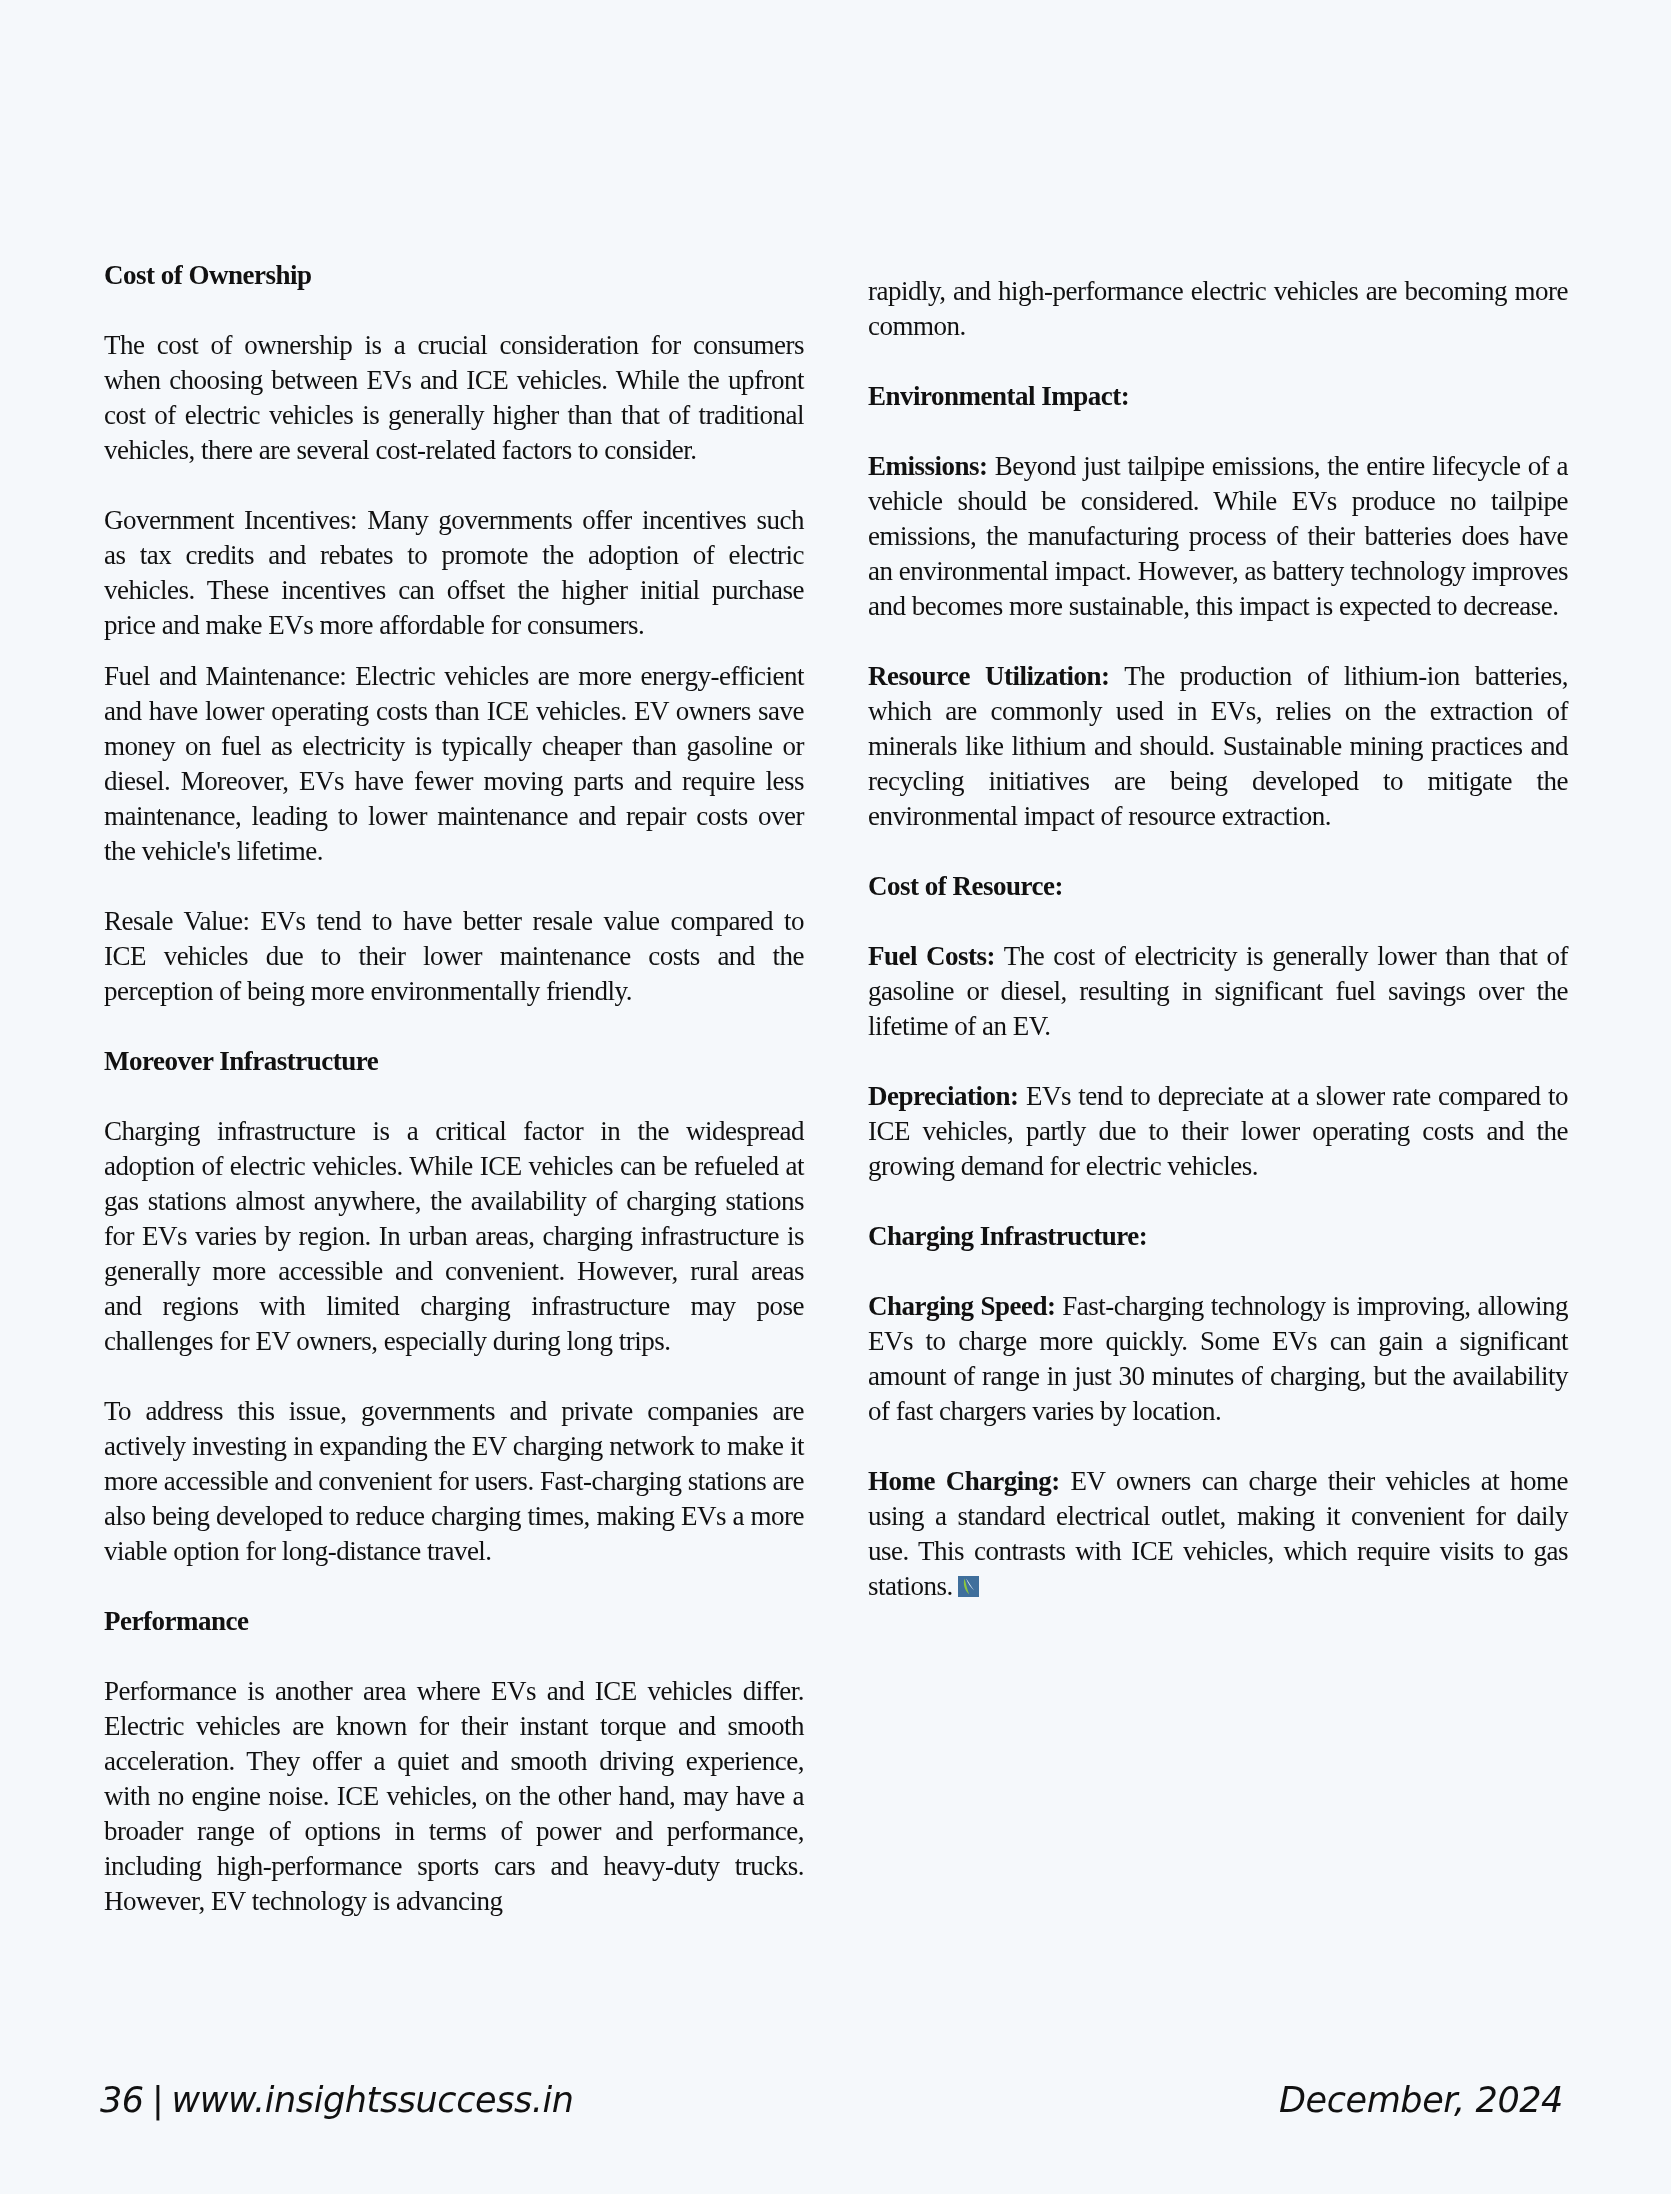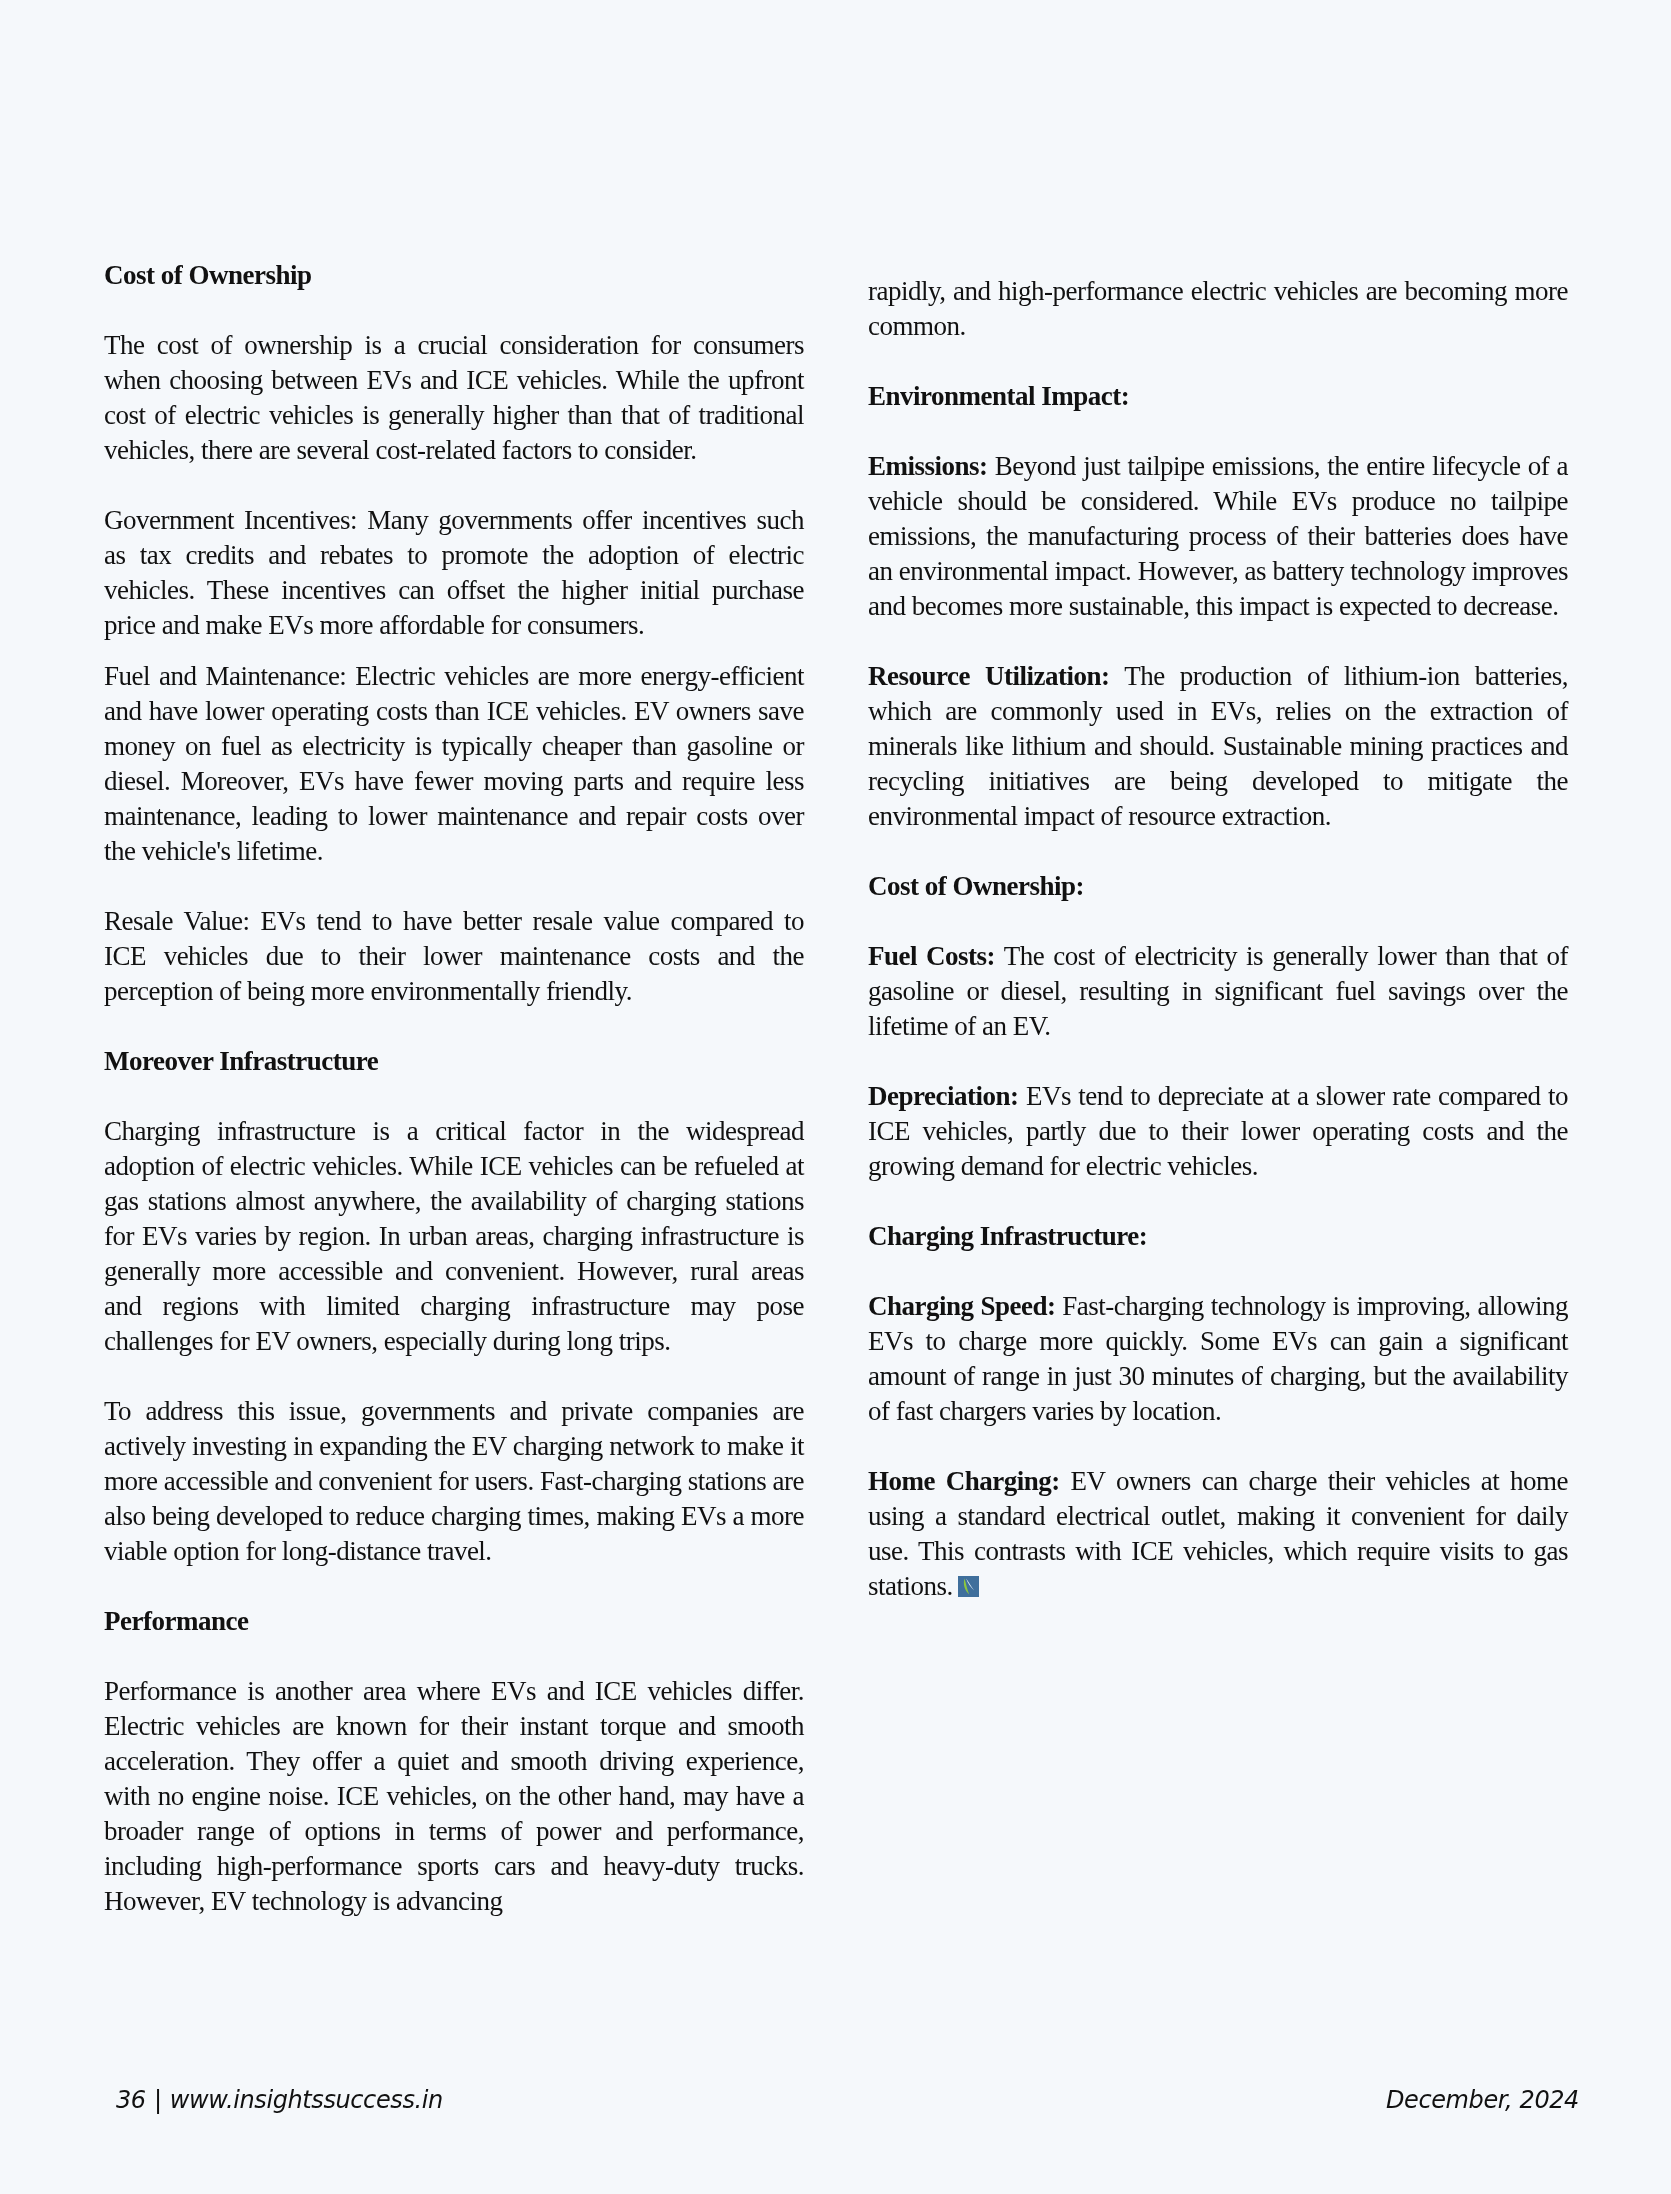--- a/index.html
+++ b/index.html
@@ -51,26 +51,26 @@
   .end-icon {
     display: inline-block;
     width: 21px;
     height: 21px;
     vertical-align: -1.6px;
     margin-left: 4.9px;
   }
   .footer {
     position: absolute;
     top: 2080px;
-    left: 116px;
+    left: 100px;
     width: 1463px;
     height: 41px;
     font-family: "DejaVu Sans", sans-serif;
     font-style: italic;
-    font-size: 24px;
+    font-size: 35px;
     line-height: 41px;
     color: #111111;
     letter-spacing: -0.4px;
   }
   .footer .left { position: absolute; left: 0; top: 0; }
   .footer .right { position: absolute; right: 0; top: 0; }
   .footer .sep { margin: 0 8.2px; }
 </style>
 </head>
 <body>
@@ -94,21 +94,21 @@
   </div>
 
   <div class="column col-right">
 
     <p class="para">rapidly, and high-performance electric vehicles are becoming more common.</p>
 
     <div class="heading">Environmental Impact:</div>
     <p class="para"><span class="lead">Emissions:</span><span> Beyond just tailpipe emissions, the entire lifecycle of a vehicle should be considered. While EVs produce no tailpipe emissions, the manufacturing process of their batteries does have an environmental impact. However, as battery technology improves and becomes more sustainable, this impact is expected to decrease.</span></p>
     <p class="para"><span class="lead">Resource Utilization:</span><span> The production of lithium-ion batteries, which are commonly used in EVs, relies on the extraction of minerals like lithium and should. Sustainable mining practices and recycling initiatives are being developed to mitigate the environmental impact of resource extraction.</span></p>
 
-    <div class="heading">Cost of Ownership:</div>
+    <div class="heading">Cost of Resource:</div>
     <p class="para"><span class="lead">Fuel Costs:</span><span> The cost of electricity is generally lower than that of gasoline or diesel, resulting in significant fuel savings over the lifetime of an EV.</span></p>
     <p class="para"><span class="lead">Depreciation:</span><span> EVs tend to depreciate at a slower rate compared to ICE vehicles, partly due to their lower operating costs and the growing demand for electric vehicles.</span></p>
 
     <div class="heading">Charging Infrastructure:</div>
     <p class="para"><span class="lead">Charging Speed:</span><span> Fast-charging technology is improving, allowing EVs to charge more quickly. Some EVs can gain a significant amount of range in just 30 minutes of charging, but the availability of fast chargers varies by location.</span></p>
     <p class="para"><span class="lead">Home Charging:</span><span> EV owners can charge their vehicles at home using a standard electrical outlet, making it convenient for daily use. This contrasts with ICE vehicles, which require visits to gas stations.</span><span class="end-icon"><svg width="21" height="21" viewBox="0 0 26 26">
             <rect x="0" y="0" width="26" height="26" fill="#3f6f9c"></rect>
             <path d="M8 3 C 6 10, 8 17, 14 23 C 11 16, 10 9, 8 3 Z" fill="#8cc63f"></path>
             <path d="M10 3 C 12 9, 16 14, 20 18 C 16 12, 13 7, 10 3 Z" fill="#d9e6f2"></path>
           </svg></span></p>

